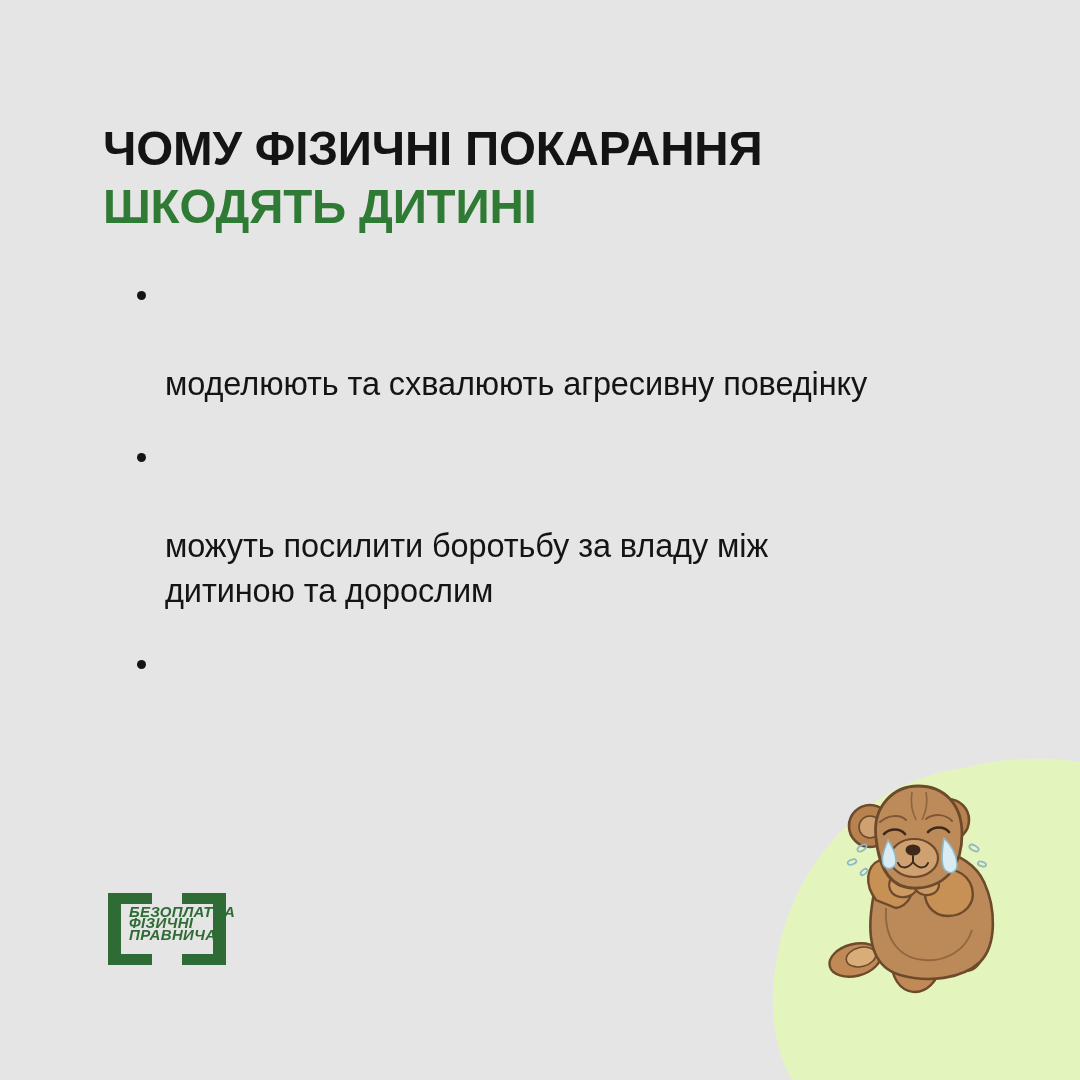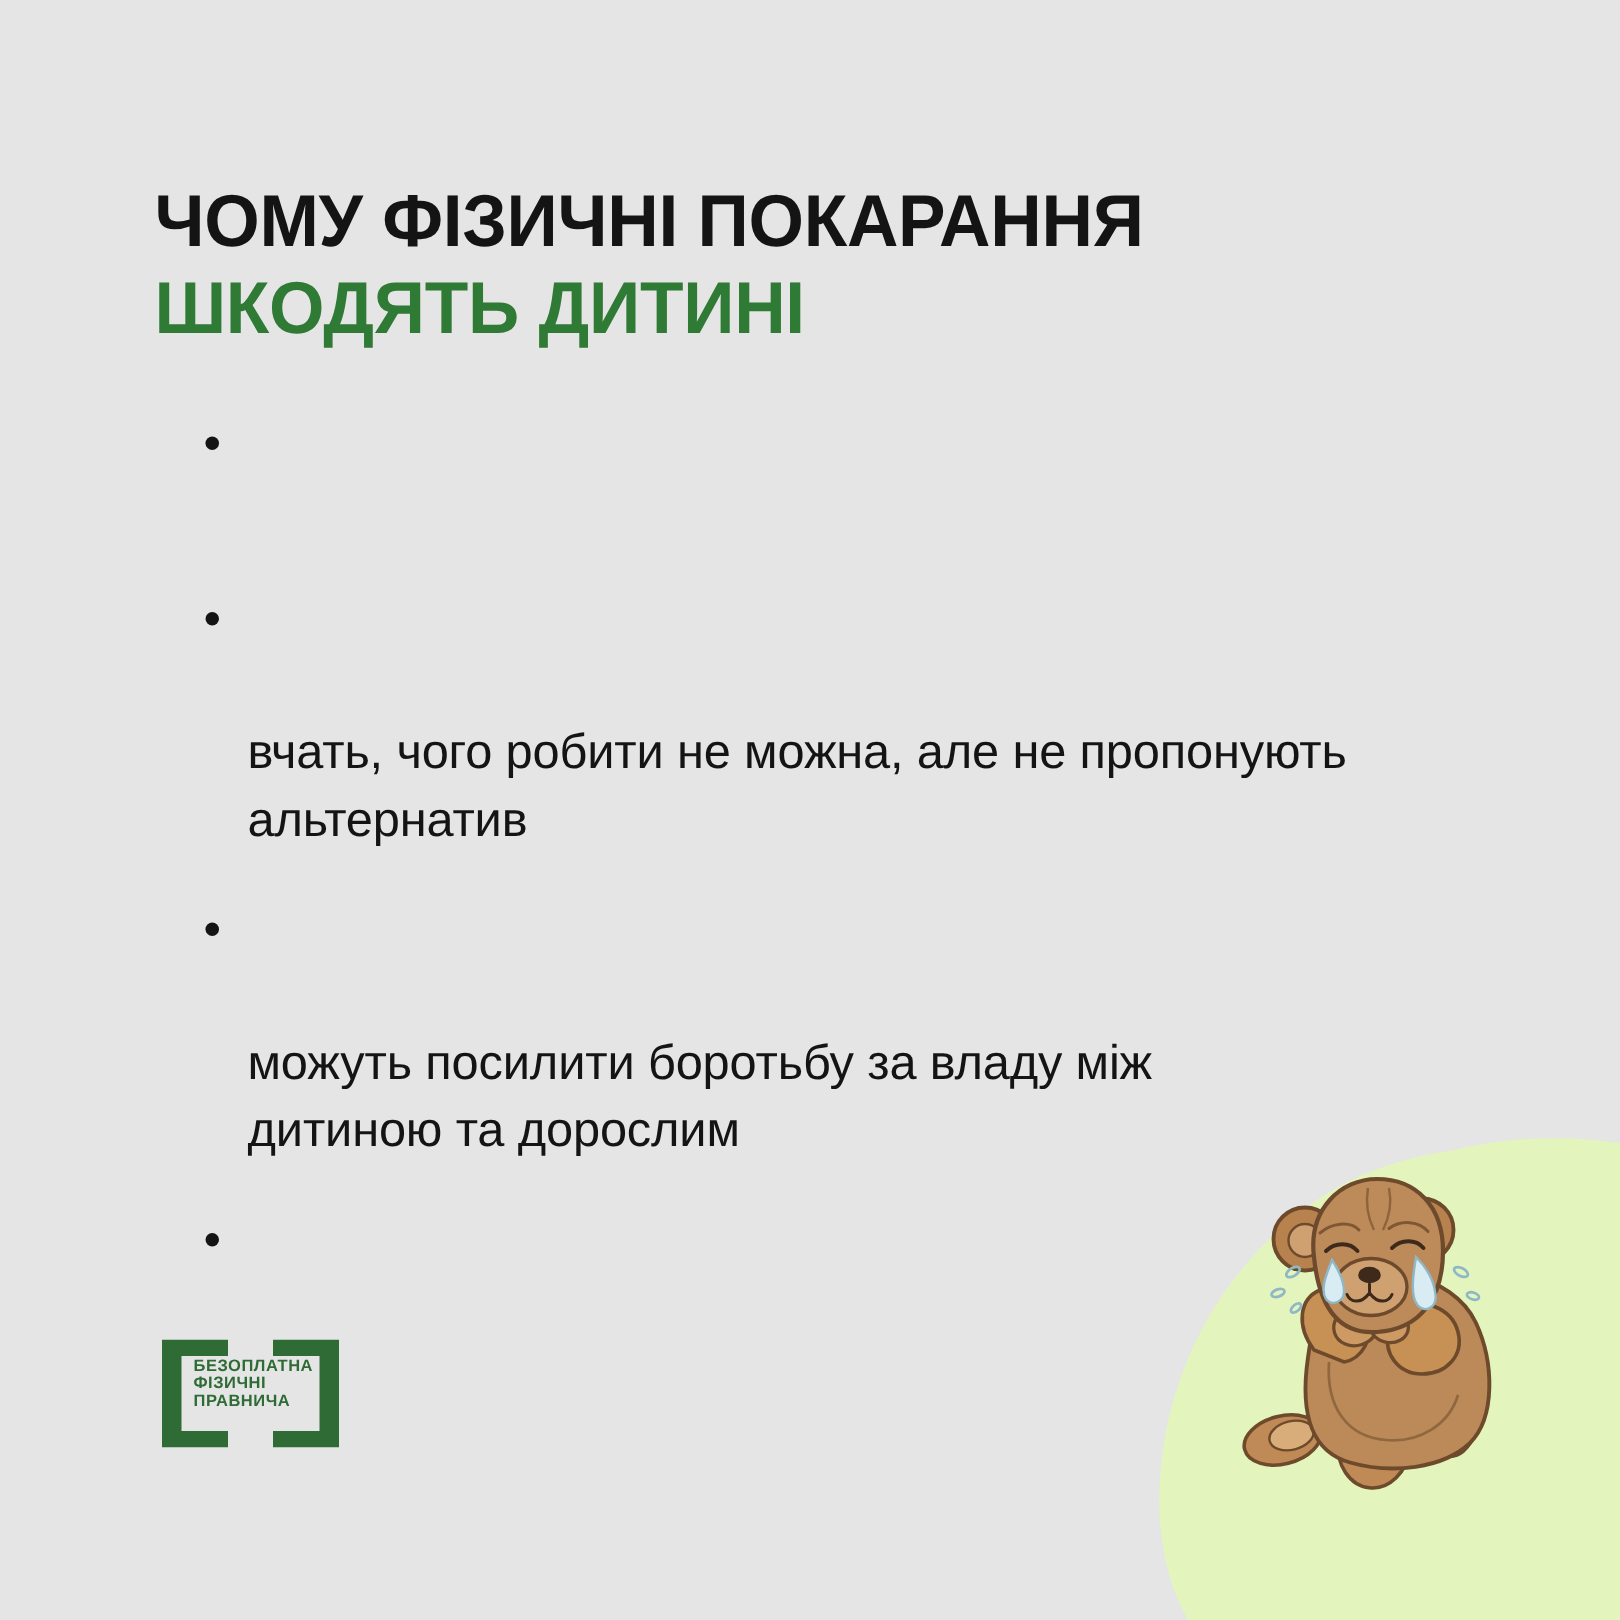--- a/index.html
+++ b/index.html
@@ -93,23 +93,24 @@
     height: 72px;
   }
   .logo svg { display: block; }
   .logo-text {
     position: absolute;
     left: 21px;
     top: 13px;
     width: 80px;
     color: #2E6B35;
     font-weight: 700;
-    font-size: 11px;
+    font-size: 15px;
     line-height: 11.4px;
     letter-spacing: 0.35px;
+    font-style: italic;
   }
   .logo-text span { display: block; white-space: nowrap; }
 </style>
 </head>
 <body>
 
 <div class="canvas">
 
   <svg class="blob-layer" viewBox="0 0 1080 1080" width="1080" height="1080" xmlns="http://www.w3.org/2000/svg">
 
@@ -193,25 +194,21 @@
   </svg>
 
   <h1 class="heading">
     <span class="heading-line l1">ЧОМУ ФІЗИЧНІ ПОКАРАННЯ</span>
     <span class="heading-line l2">ШКОДЯТЬ ДИТИНІ</span>
   </h1>
 
   <ul class="bullet-list">
     <li class="bullet-item">
       <span class="bullet-dot"></span>
-    </li>
-    <li class="bullet-item">
-      <span class="bullet-dot"></span>
-      <span>вчать, чого робити не можна, але не пропонують
-альтернатив</span>
+      <span>моделюють та схвалюють агресивну поведінку</span>
     </li>
     <li class="bullet-item">
       <span class="bullet-dot"></span>
       <span>можуть посилити боротьбу за владу між
 дитиною та дорослим</span>
     </li>
     <li class="bullet-item">
       <span class="bullet-dot"></span>
       
     </li>

